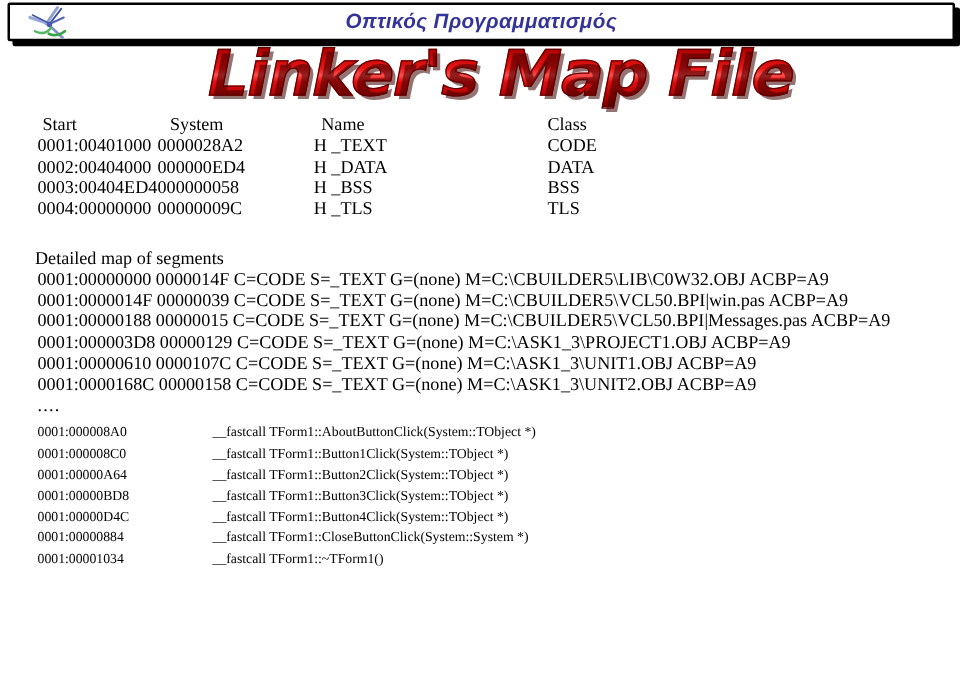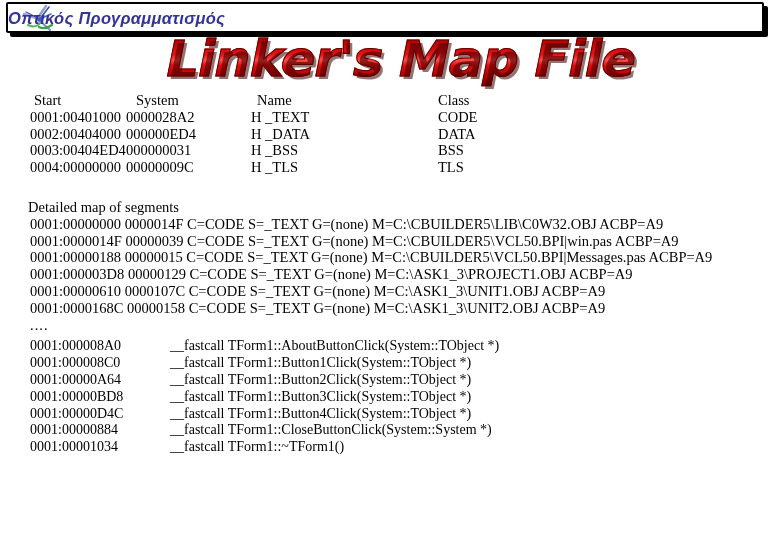--- a/index.html
+++ b/index.html
@@ -28,21 +28,21 @@
     border-radius: 2px;
     box-shadow: 4px 4px 0 #000000;
     box-sizing: border-box;
   }
   .header-title {
     position: absolute;
     left: 0;
     right: 0;
     top: 50%;
     transform: translateY(-50%);
-    text-align: left;
+    text-align: center;
     font-family: "Liberation Sans", "DejaVu Sans", sans-serif;
     font-weight: bold;
     font-style: italic;
     font-size: 16.5px;
     letter-spacing: 0.3px;
     color: #333399;
     white-space: nowrap;
   }
   .header-logo {
     position: absolute;
@@ -133,21 +133,21 @@
   }
   .ellipsis-line {
     margin-left: 14px;
     letter-spacing: 1px;
     white-space: pre;
   }
 
   .func-table {
     border-collapse: collapse;
     margin-left: 14px;
-    font-size: 14px;
+    font-size: 11px;
   }
   .func-table td {
     padding: 0;
     line-height: 16.8px;
     white-space: pre;
     vertical-align: top;
   }
   .func-table td.addr { width: 118px; }
   .func-table td.sig  { padding-left: 22px; }
 </style>
@@ -196,21 +196,21 @@
         <td class="v-class">CODE</td>
       </tr>
       <tr>
         <td>0002:00404000</td>
         <td>000000ED4</td>
         <td class="v-name">H _DATA</td>
         <td class="v-class">DATA</td>
       </tr>
       <tr>
         <td>0003:00404ED4</td>
-        <td>000000031</td>
+        <td>000000058</td>
         <td class="v-name">H _BSS</td>
         <td class="v-class">BSS</td>
       </tr>
       <tr>
         <td>0004:00000000</td>
         <td>00000009C</td>
         <td class="v-name">H _TLS</td>
         <td class="v-class">TLS</td>
       </tr>
     </tbody>

